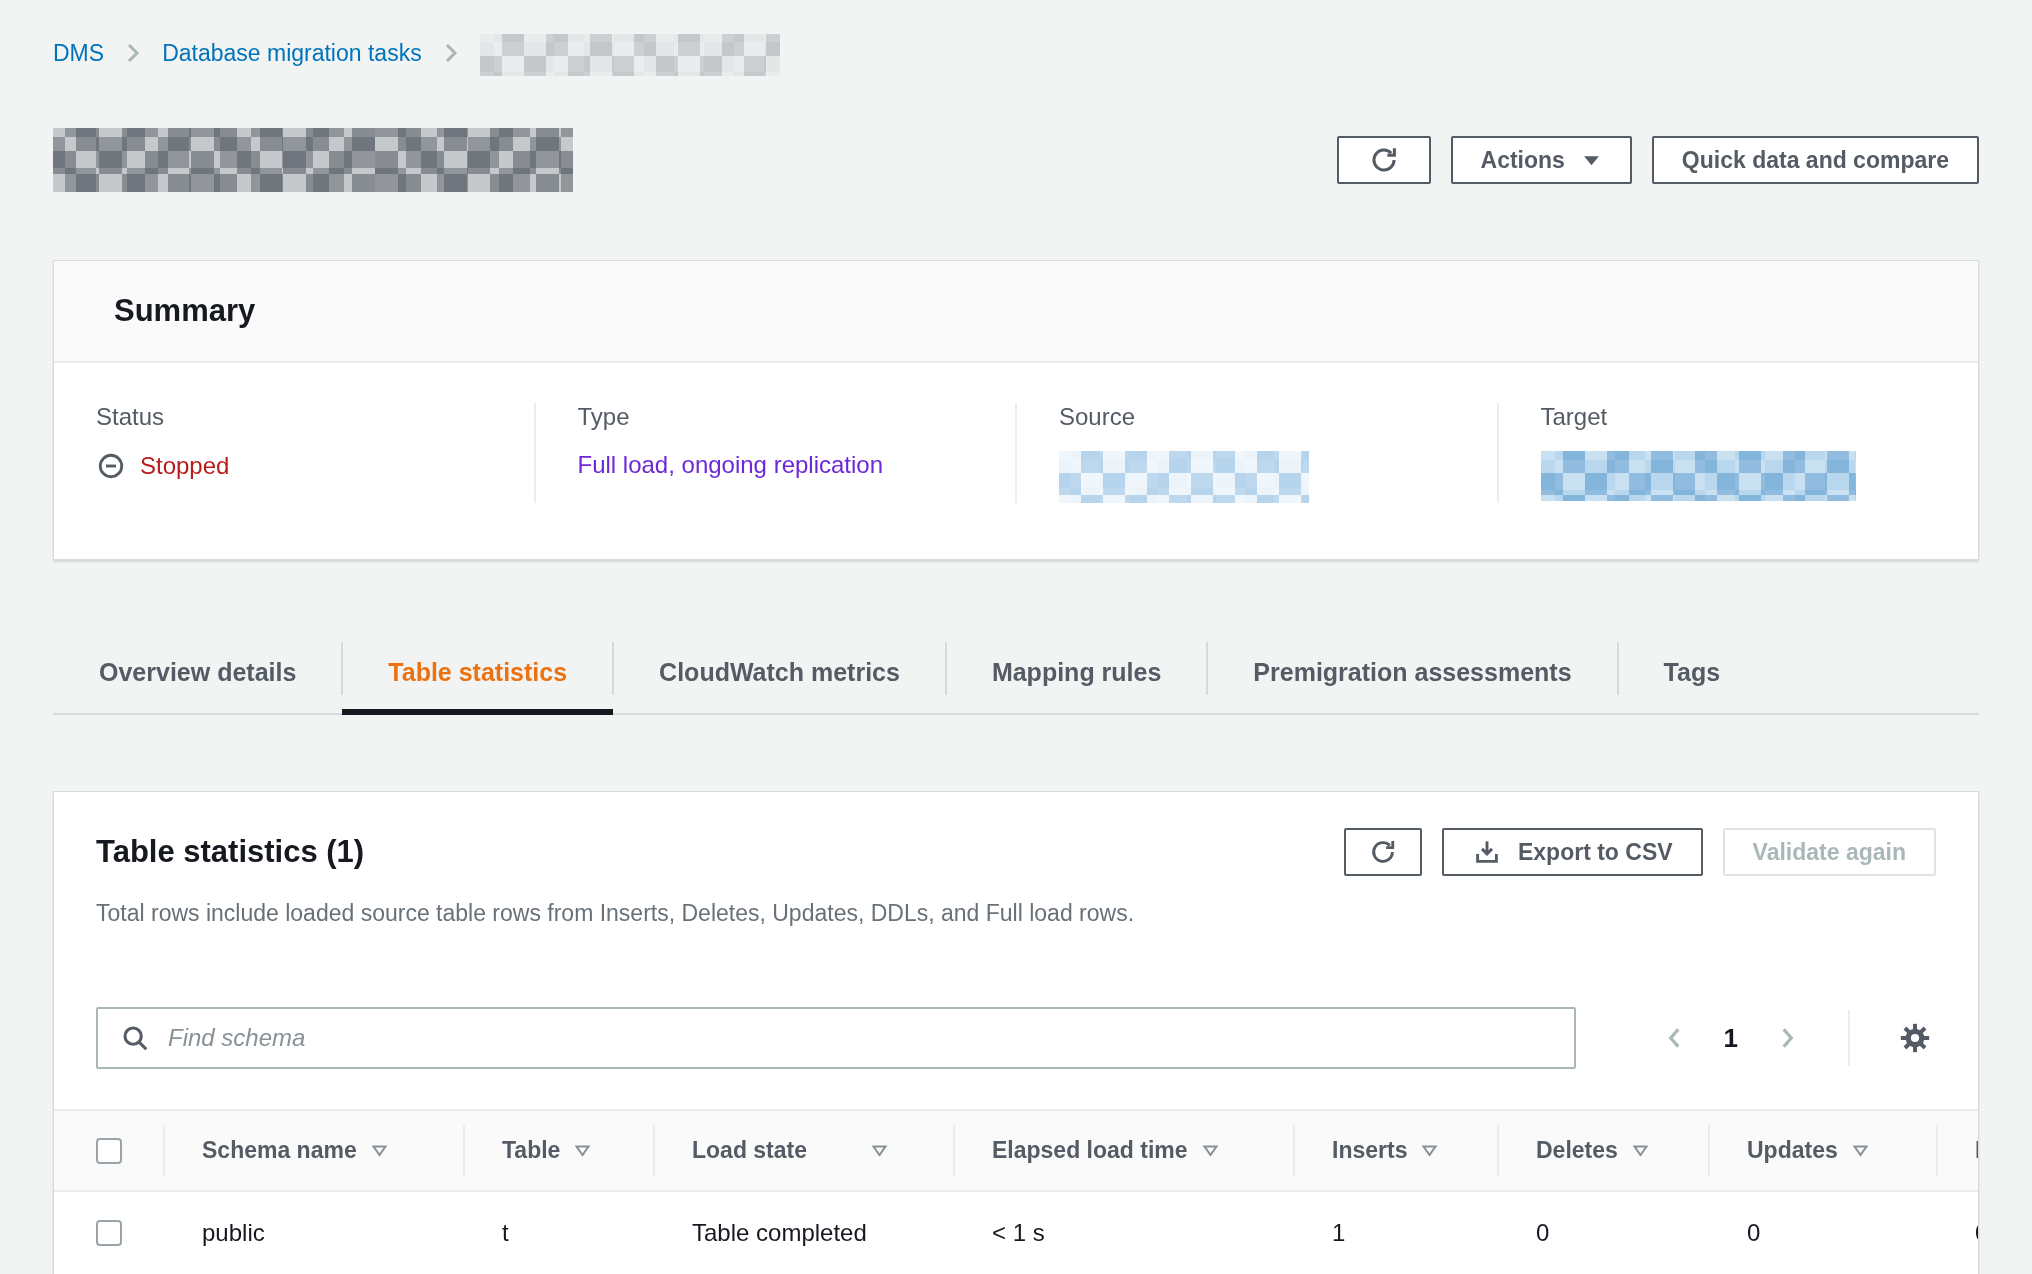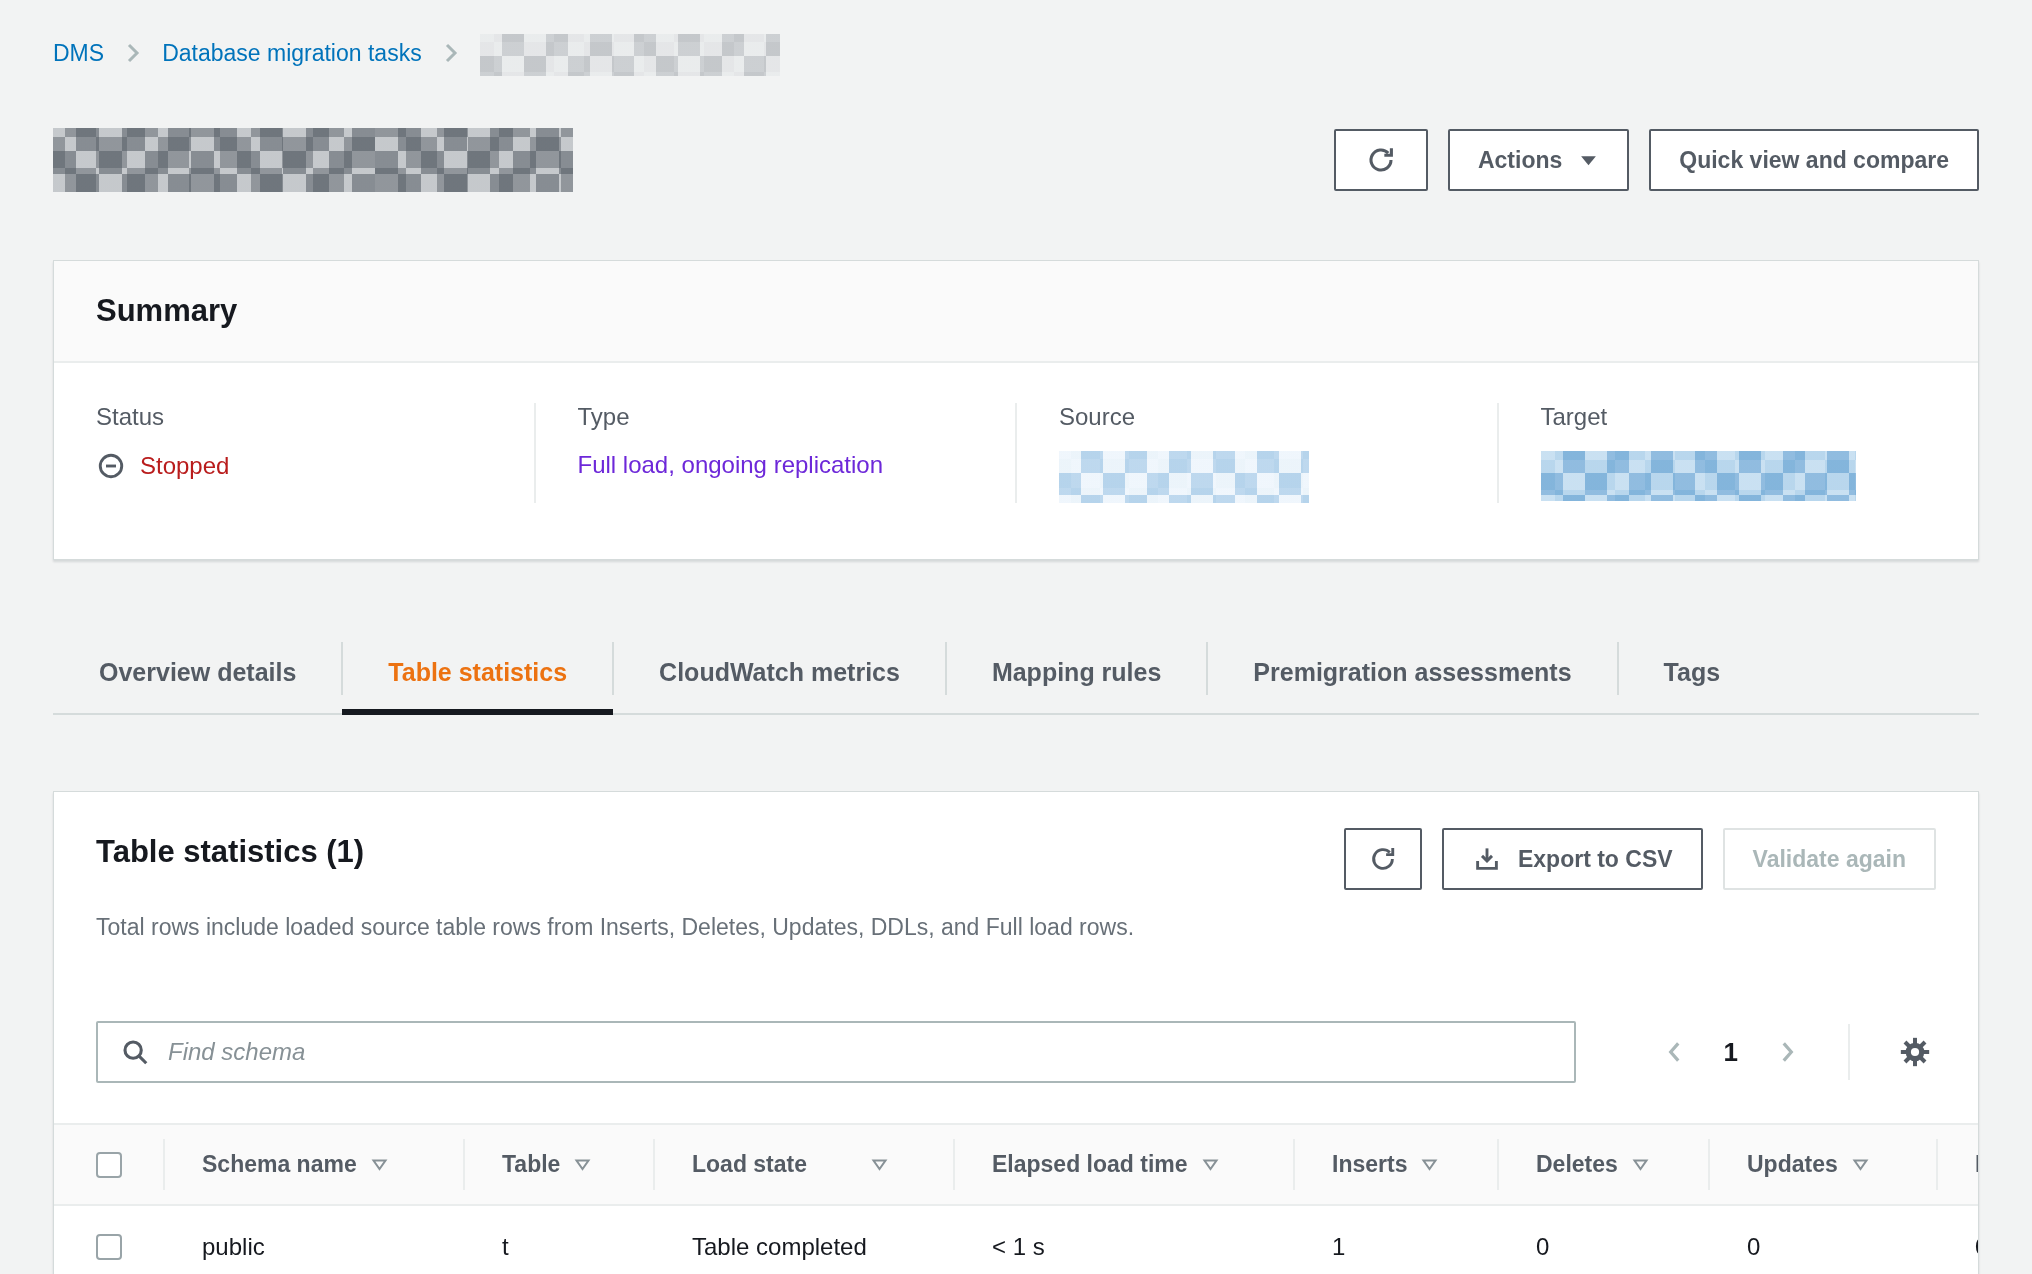--- a/index.html
+++ b/index.html
@@ -47,36 +47,36 @@
       repeating-conic-gradient(rgba(148,192,226,.65) 0% 25%, rgba(226,239,249,.5) 0% 50%) 14px 9px / 60px 60px,
       #a9cde9;
   }
 
   
   .title-row { display:flex; justify-content:space-between; align-items:center; margin-top:52px; }
   .btn-group { display:flex; gap:20px; }
   .btn {
     display:inline-flex; align-items:center; justify-content:center; gap:16px;
     background:#fff; border:2px solid #545b64; border-radius:2px;
-    height:62px; padding:0 28px;
+    height:48px; padding:0 28px;
     font-family:inherit; font-weight:700; font-size:23px; color:#545b64;
     cursor:pointer; white-space:nowrap;
   }
   .btn.icon-only { width:94px; padding:0; }
   .btn.disabled { color:#aab7b8; border-color:#dfe3e3; cursor:default; }
 
   
   .card {
     background:#fff; border:1px solid #d5dbdb;
     box-shadow:0 2px 2px rgba(0,28,36,.12);
   }
   .summary-card { margin-top:68px; }
   .card-header {
     background:#fafafa; border-bottom:2px solid #eaeded;
-    padding:32px 42px; font-size:31px; font-weight:700; color:#16191f;
+    padding:32px 60px; font-size:31px; font-weight:700; color:#16191f;
   }
   .summary-body { display:flex; padding:40px 0 56px; }
   .summary-field { flex:1; padding:0 42px; border-left:2px solid #eaeded; }
   .summary-field:first-child { border-left:none; }
   .field-label { color:#545b64; font-size:24px; margin-bottom:20px; }
   .field-value { font-size:24px; color:#6d28d9; }
   .status-value { display:flex; align-items:center; gap:14px; color:#b91c1c; }
 
   
   .tabs { display:flex; margin-top:72px; border-bottom:2px solid #d5dbdb; }
@@ -172,21 +172,21 @@
       </button>
       <button class="btn">
         <span>Actions</span>
         <span>
           <svg width="21" height="21" viewBox="0 0 20 20">
               <polygon points="3,6 17,6 10,14.5" fill="#545b64"></polygon>
             </svg>
         </span>
       </button>
       <button class="btn">
-        <span>Quick view and compare</span>
+        <span>Quick data and compare</span>
       </button>
     </div>
   </div>
 
   <section class="card summary-card">
     <div class="card-header">Summary</div>
     <div class="summary-body">
       <div class="summary-field">
         <div class="field-label">Status</div>
         <div class="field-value status-value">

